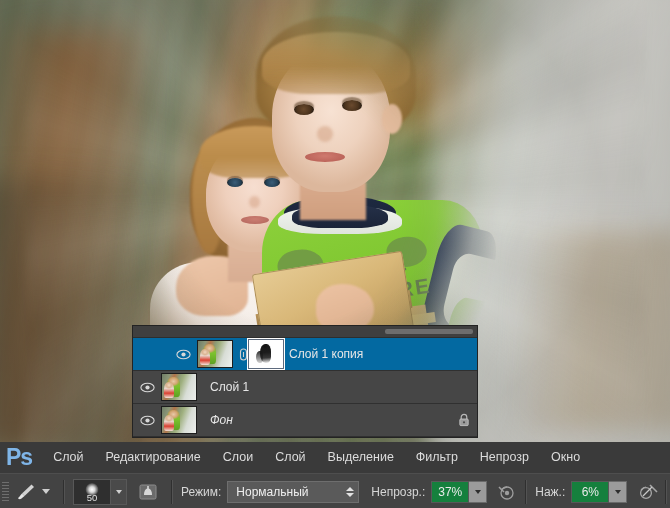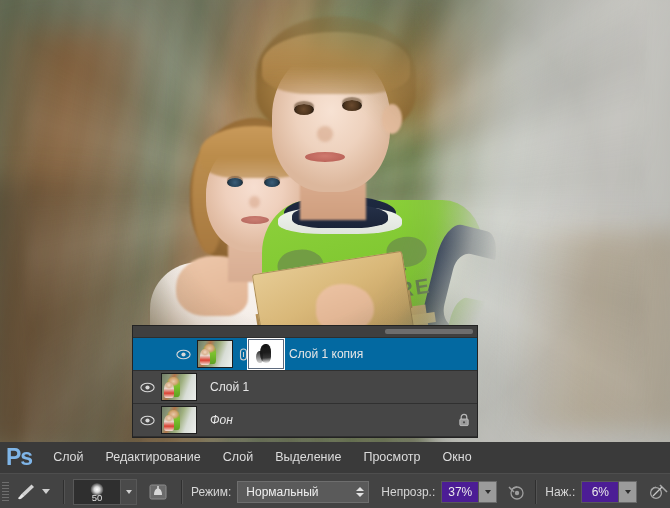--- a/index.html
+++ b/index.html
@@ -403,21 +403,21 @@
     border-top: 5px solid #cfcfcf;
     margin: 0 7px 0 3px;
   }
   .brush-preset {
     display: flex; align-items: stretch;
     height: 24px; flex: 0 0 auto;
     background: #2f2f2f; border: 1px solid #585858;
     margin-left: 2px;
   }
   .brush-preview {
-    width: 46px; position: relative;
+    width: 36px; position: relative;
   }
   .brush-dot {
     position: absolute; left: 50%; top: 3px;
     transform: translateX(-50%);
     width: 13px; height: 13px; border-radius: 50%;
     background: radial-gradient(circle, #ffffff 0%, #d8d8d8 30%, rgba(120,120,120,0.25) 70%, rgba(70,70,70,0) 100%);
   }
   .brush-size {
     position: absolute; left: 0; right: 0; bottom: 1px;
     text-align: center; color: #e2e2e2; font-size: 9.5px;
@@ -447,21 +447,21 @@
     box-sizing: border-box;
   }
   .combo .val { flex: 1 1 auto; }
   .stepper {
     display: flex; flex-direction: column; align-items: center;
     justify-content: center; gap: 2px; margin-left: 6px;
   }
   .stp-up { width:0;height:0;border-left:4px solid transparent;border-right:4px solid transparent;border-bottom:4px solid #e2e2e2; }
   .stp-dn { width:0;height:0;border-left:4px solid transparent;border-right:4px solid transparent;border-top:4px solid #e2e2e2; }
   .numfield {
-    height: 22px; background: #4c1d95; border: 1px solid #585858;
+    height: 22px; background: #15803d; border: 1px solid #585858;
     color: #eaeaea; font-size: 12px;
     display: flex; align-items: center; justify-content: center;
     min-width: 38px; padding: 0 5px; flex: 0 0 auto;
     box-sizing: border-box;
   }
   .numdrop {
     width: 18px; height: 22px; background: #9b9b9b;
     border: 1px solid #6a6a6a; border-left: none;
     display: flex; align-items: center; justify-content: center;
     flex: 0 0 18px; box-sizing: border-box;
@@ -595,23 +595,25 @@
           <circle cx="6" cy="9.3" r="1.1" fill="#4a4a4a"></circle>
         </svg>
       </div>
     </div>
   </div>
 
   <div id="menubar">
     <div id="ps-logo">Ps</div>
     <div class="menu-item">Слой</div>
     <div class="menu-item">Редактирование</div>
+    <div class="menu-item">Слои</div>
     <div class="menu-item">Слой</div>
     <div class="menu-item">Выделение</div>
-    <div class="menu-item">Просмотр</div>
+    <div class="menu-item">Фильтр</div>
+    <div class="menu-item">Непрозр</div>
     <div class="menu-item">Окно</div>
 
   </div>
 
   <div id="optionsbar">
     <div class="grip"></div>
 
     <div class="tool-icon">
       <svg width="22" height="22" viewBox="0 0 22 22">
         <path d="M16.5 3.5 L19 6 L9.5 15 L7 12.5 Z" fill="#d2d2d2"></path>

